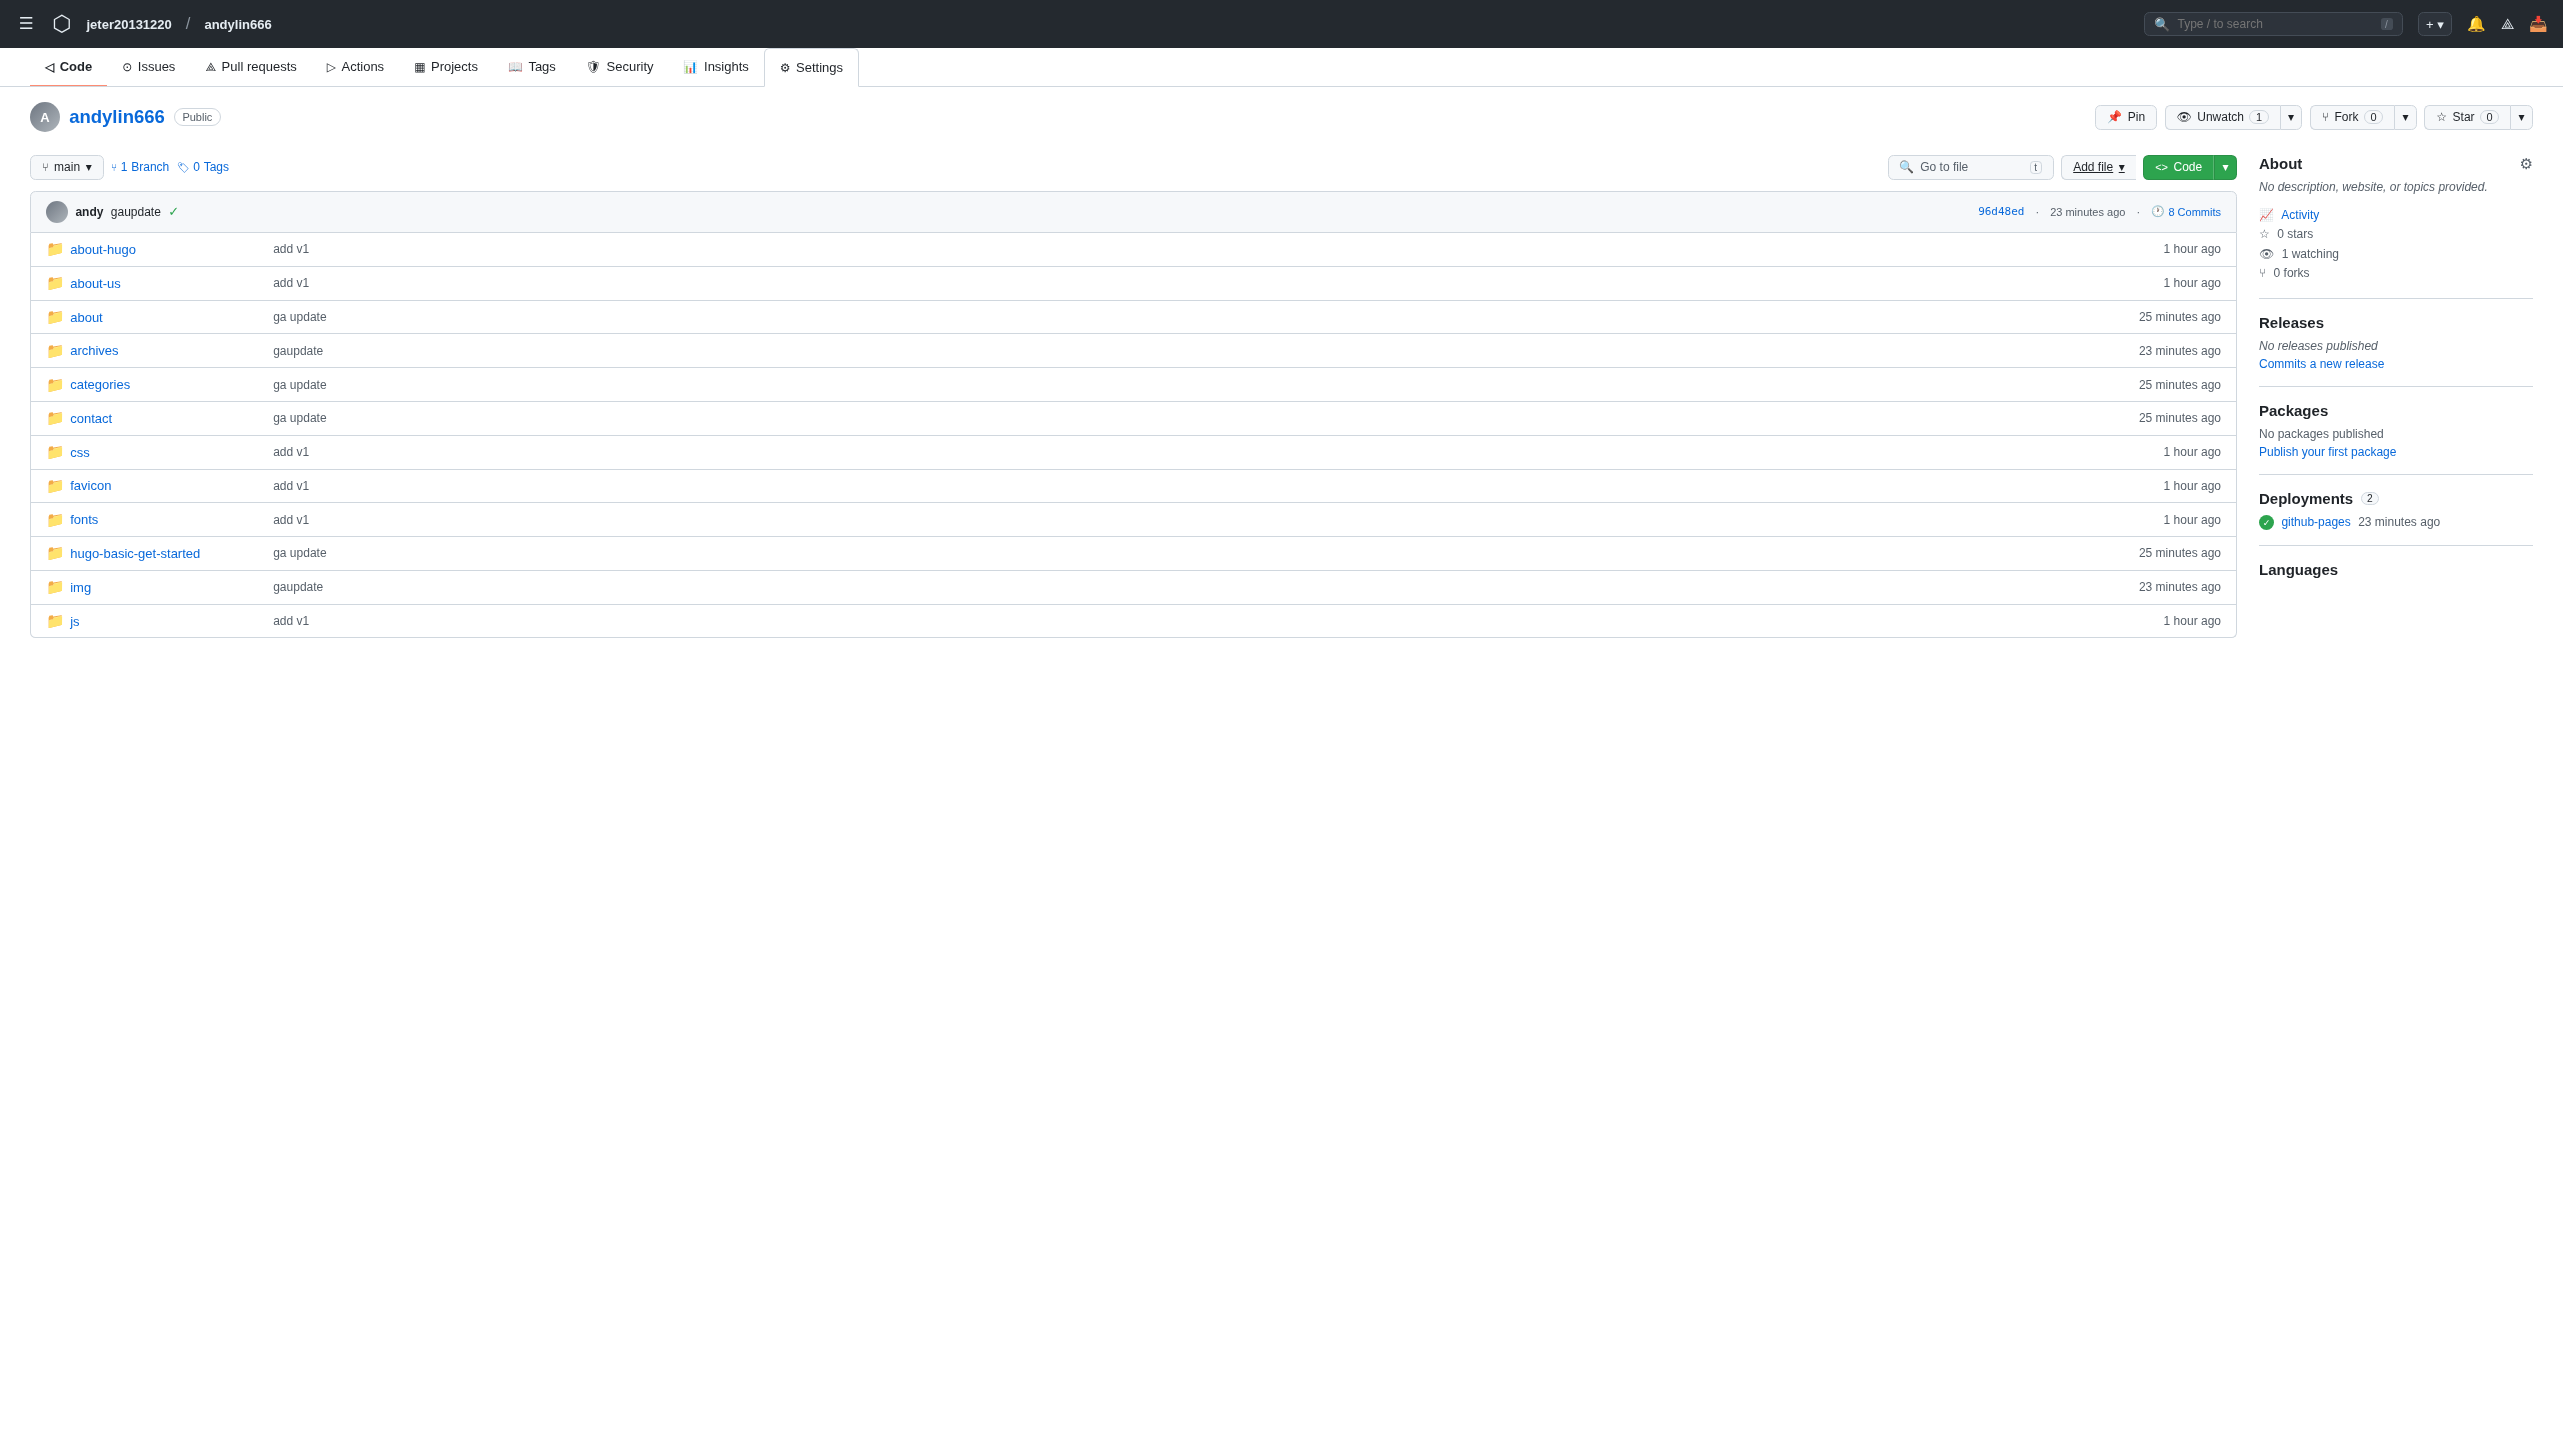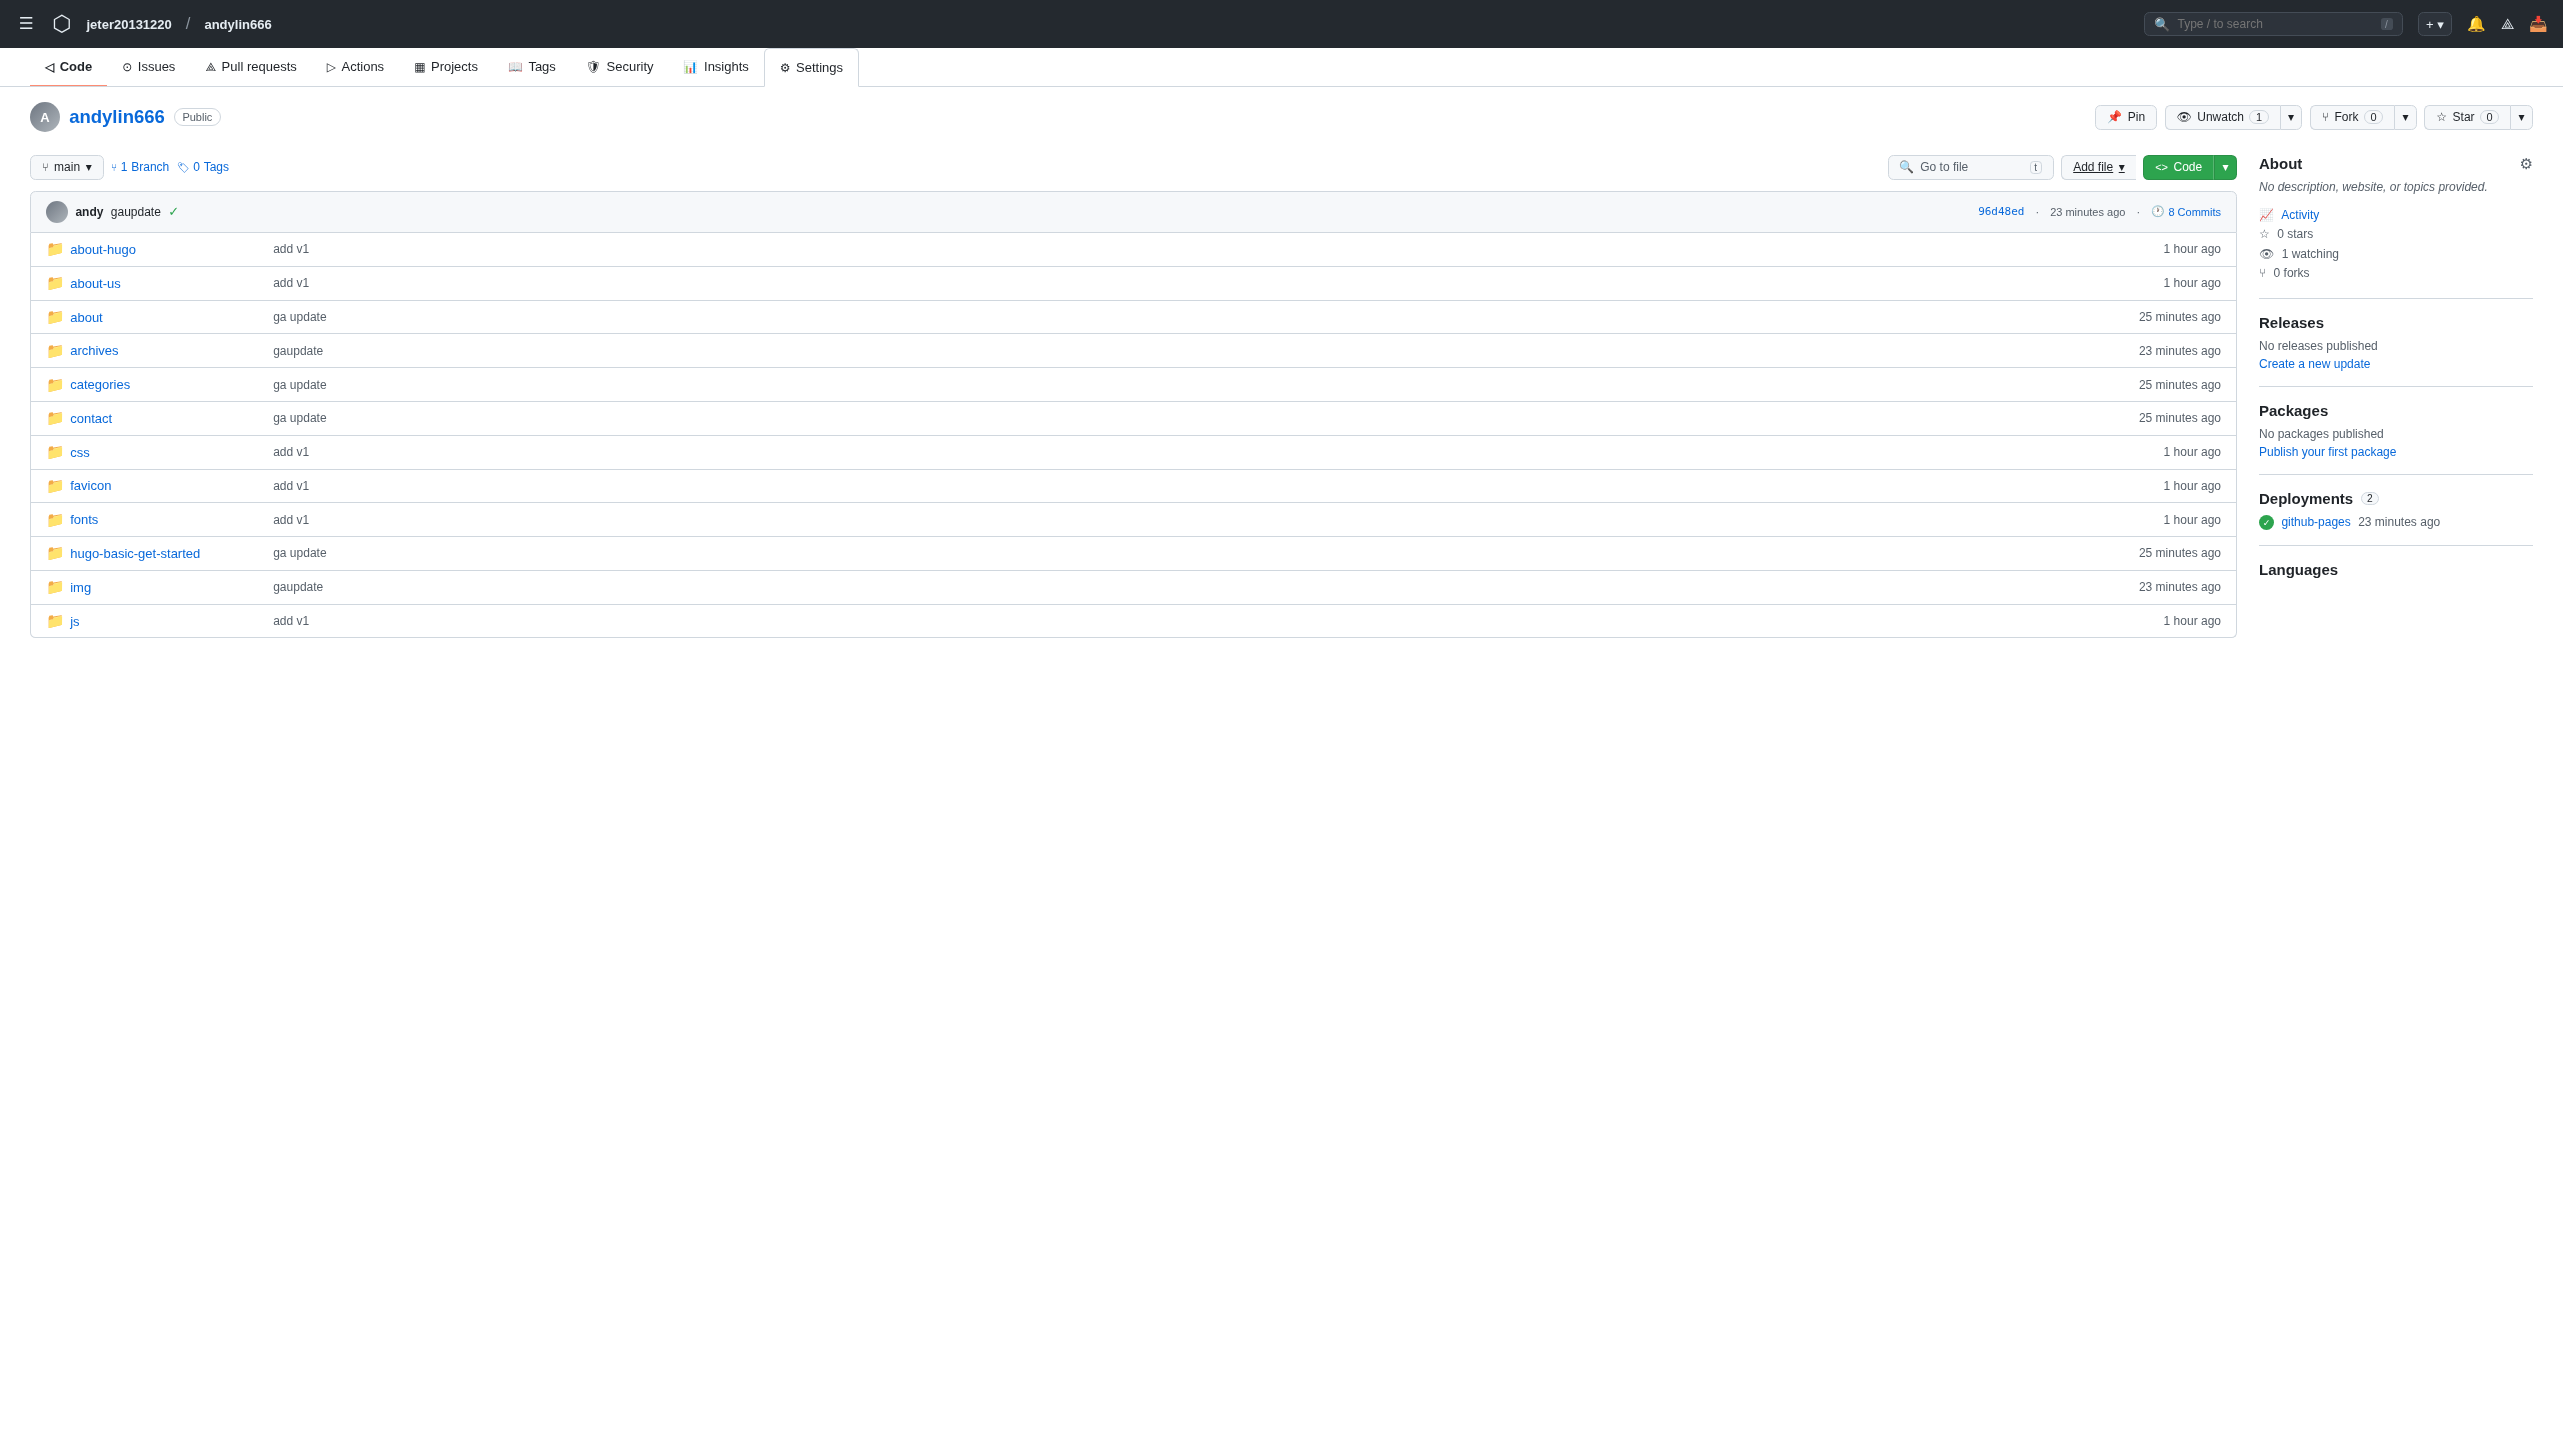--- a/index.html
+++ b/index.html
@@ -264,22 +264,22 @@
       <div style="display:flex; align-items:center; gap:7.4px; font-size:12px; color:#57606a; padding:2.8px 0;">
         <span style="font-size:12px;">⑂</span>
         <span>0 forks</span>
       </div>
     </div>
 
     <hr style="border:none; border-top:0.9px solid #d0d7de; margin:15px 0;">
 
     <div style="margin-bottom:15px;">
       <h2 style="font-size:15px; font-weight:600; color:#1f2328; margin-bottom:7.4px;">Releases</h2>
-      <p style="font-size:12px; color:#57606a; margin-bottom:3.7px;">No releases published</p>
-      <a style="color:#0969da; font-size:12px; text-decoration:none;">Create a new update</a>
+      <p style="font-size:12px; color:#57606a; margin-bottom:3.7px;font-style:italic;">No releases published</p>
+      <a style="color:#0969da; font-size:12px; text-decoration:none;">Commits a new release</a>
     </div>
 
     <hr style="border:none; border-top:0.9px solid #d0d7de; margin:15px 0;">
 
     <div style="margin-bottom:15px;">
       <h2 style="font-size:15px; font-weight:600; color:#1f2328; margin-bottom:7.4px;">Packages</h2>
       <p style="font-size:12px; color:#57606a; margin-bottom:3.7px;">No packages published</p>
       <a style="color:#0969da; font-size:12px; text-decoration:none;">Publish your first package</a>
     </div>
 

